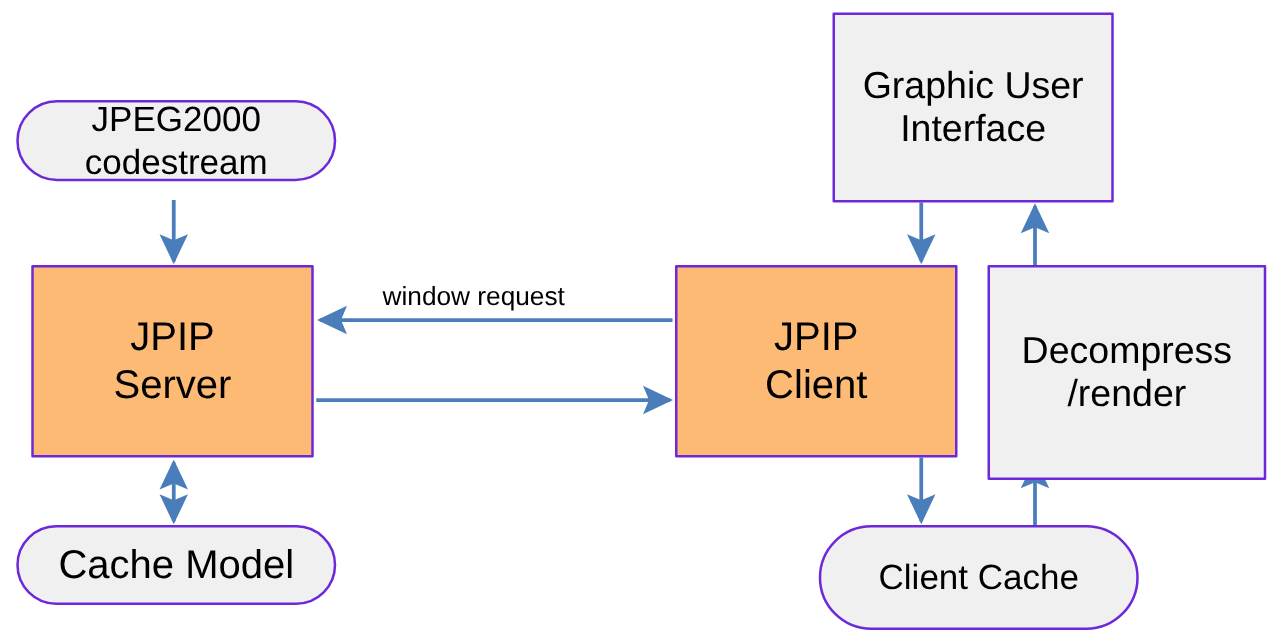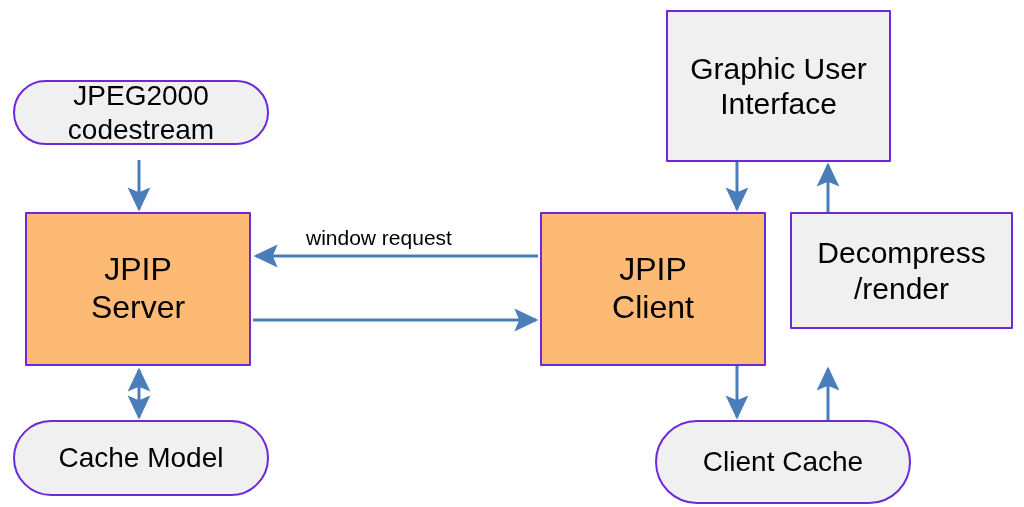--- a/index.html
+++ b/index.html
@@ -83,29 +83,29 @@
 
     <line x1="828" y1="424" x2="828" y2="369" stroke="#4a7ebb" stroke-width="3" marker-end="url(#arrowEnd)"></line>
   </svg>
 
   <div class="node stadium gray" style="left:13px; top:80px; width:256px; height:65px; font-size:28px;">JPEG2000
 codestream</div>
 
   <div class="node rect blue" style="left:25px; top:212px; width:226px; height:154px; font-size:32px;">JPIP
 Server</div>
 
-  <div class="node stadium gray" style="left:13px; top:420px; width:256px; height:76px; font-size:28px;">Cache Model</div>
+  <div class="node stadium gray" style="left:13px; top:420px; width:256px; height:64px; font-size:32px;">Cache Model</div>
 
   <div class="node rect gray" style="left:666px; top:10px; width:225px; height:152px; font-size:30px;">Graphic User
 Interface</div>
 
   <div class="node rect blue" style="left:540px; top:212px; width:226px; height:154px; font-size:32px;">JPIP
 Client</div>
 
-  <div class="node rect gray" style="left:790px; top:212px; width:223px; height:117px; font-size:30px;">Decompress
+  <div class="node rect gray" style="left:790px; top:212px; width:223px; height:172px; font-size:30px;">Decompress
 /render</div>
 
   <div class="node stadium gray" style="left:655px; top:420px; width:256px; height:84px; font-size:28px;">Client Cache</div>
 
   <div class="edge-label" style="left:306px; top:227px;">window request</div>
 
 
 </div>
 
 </body></html>

